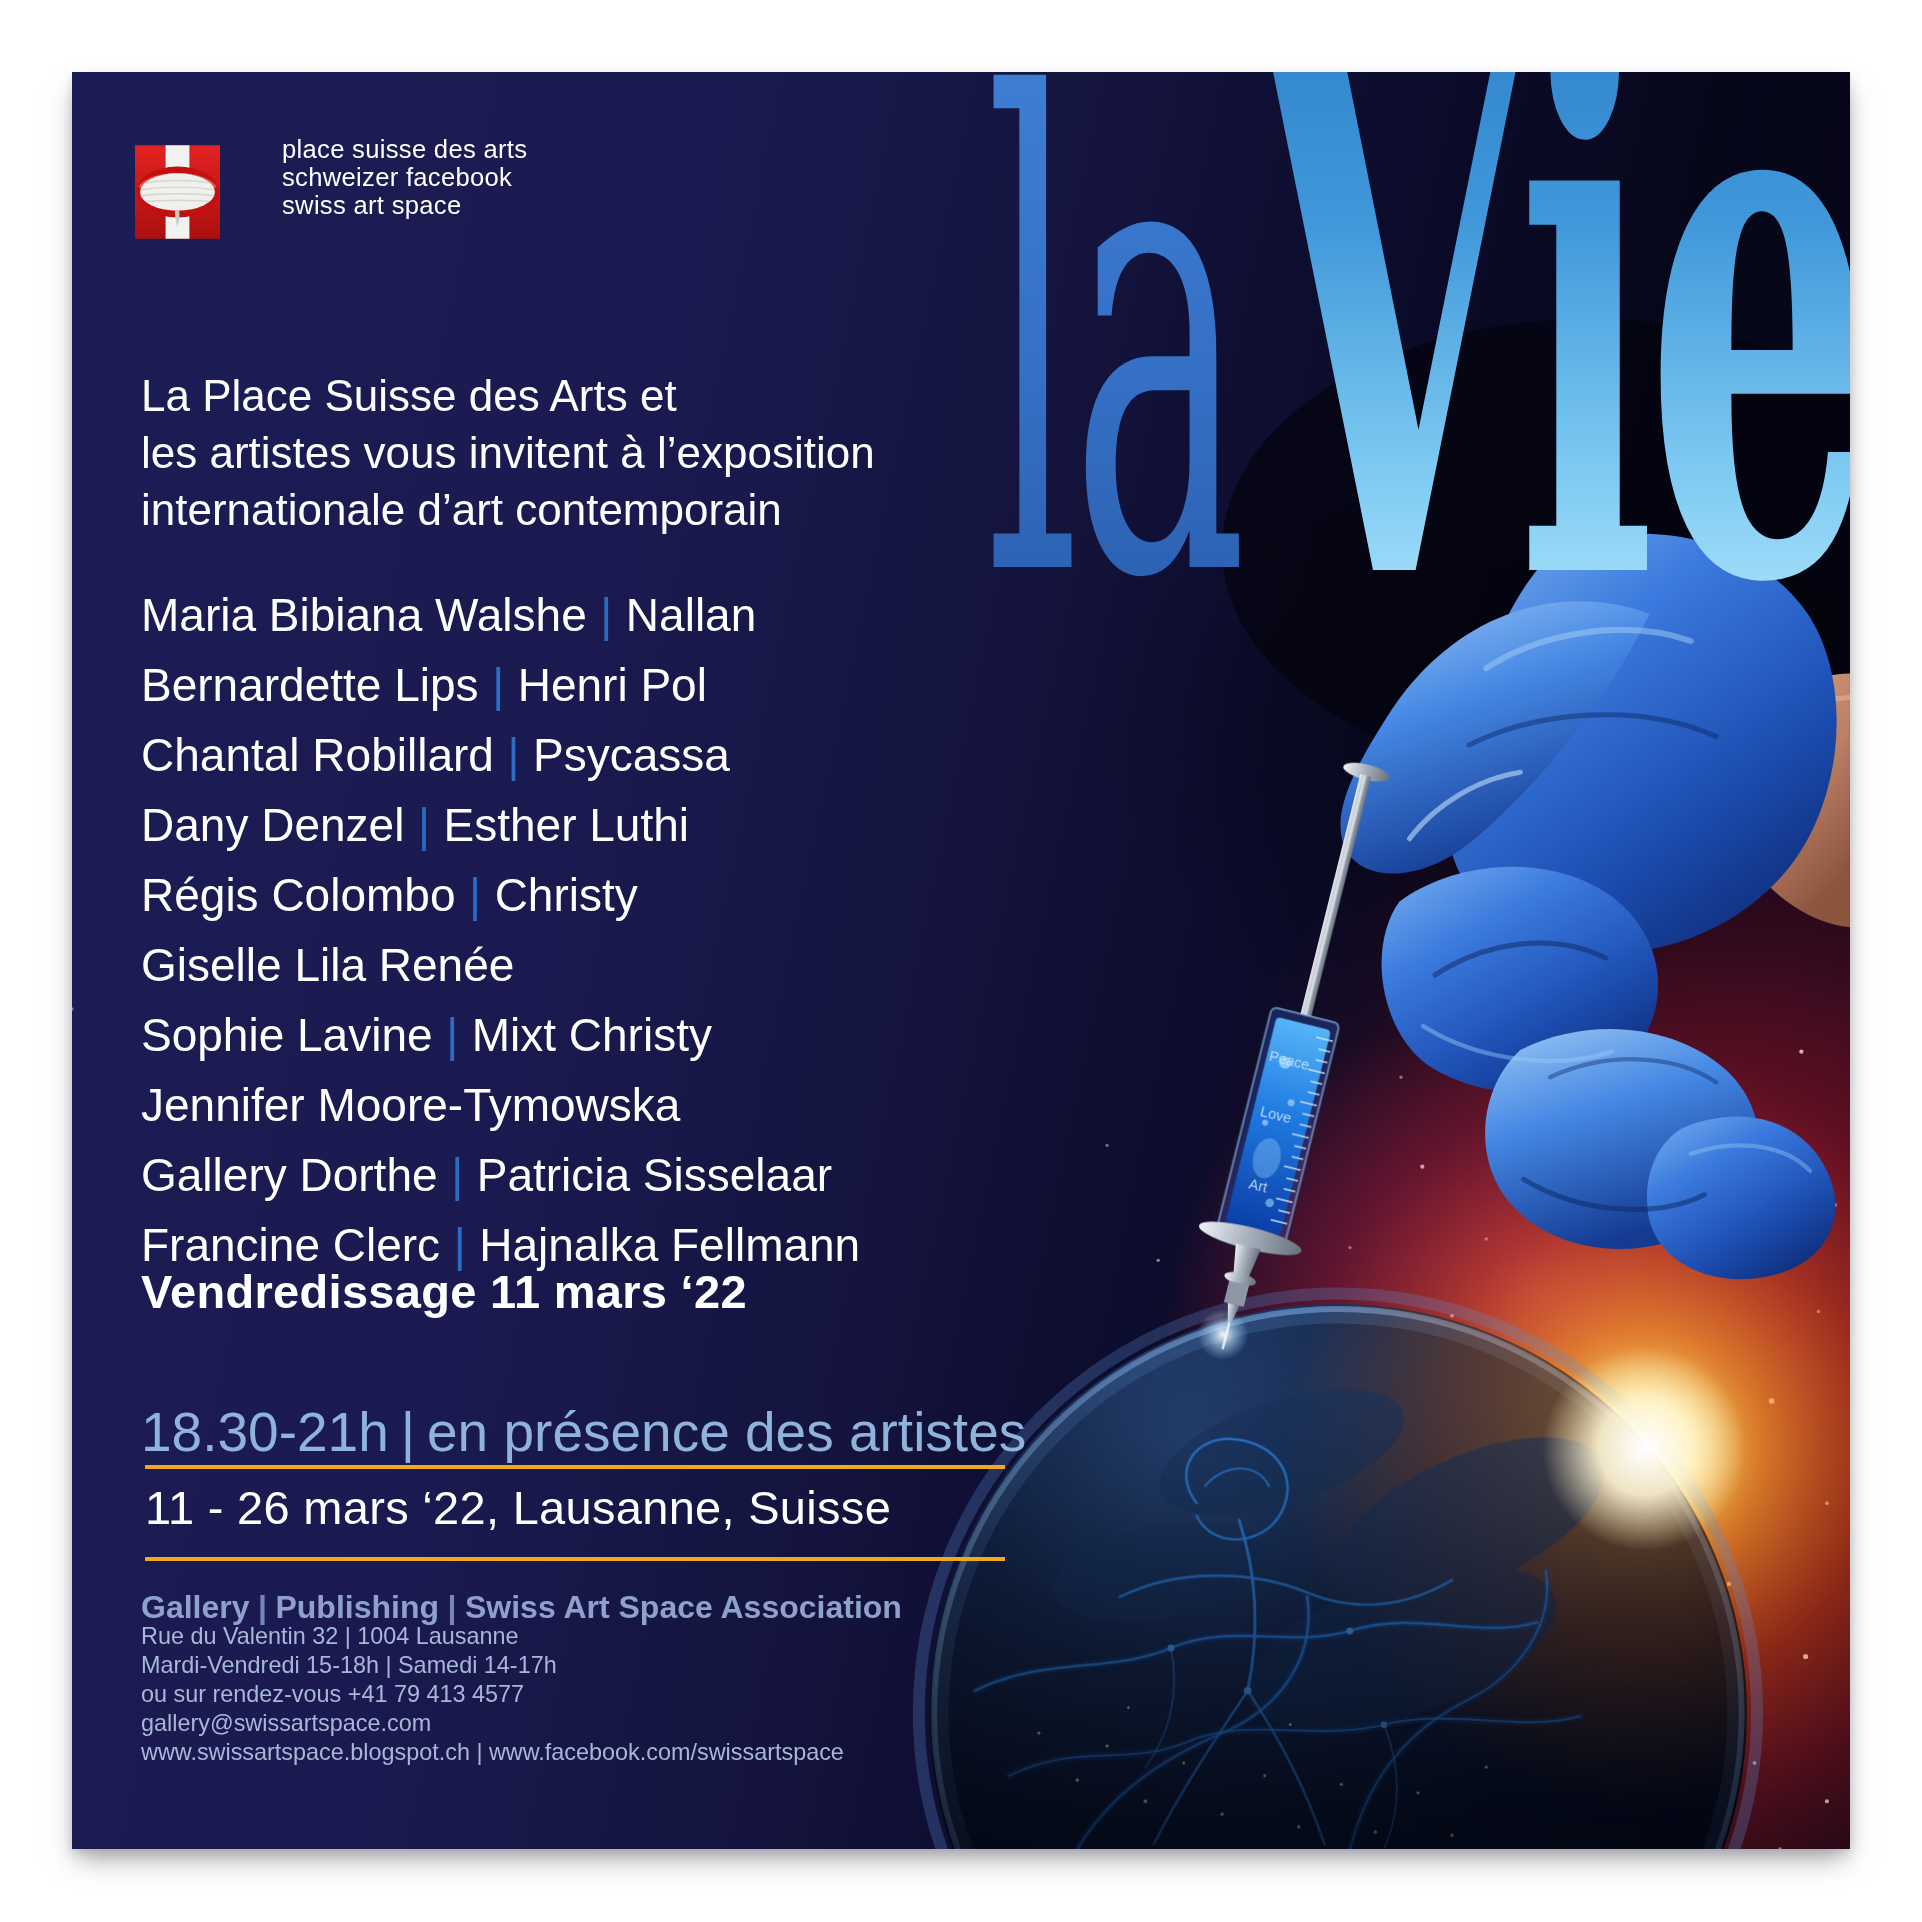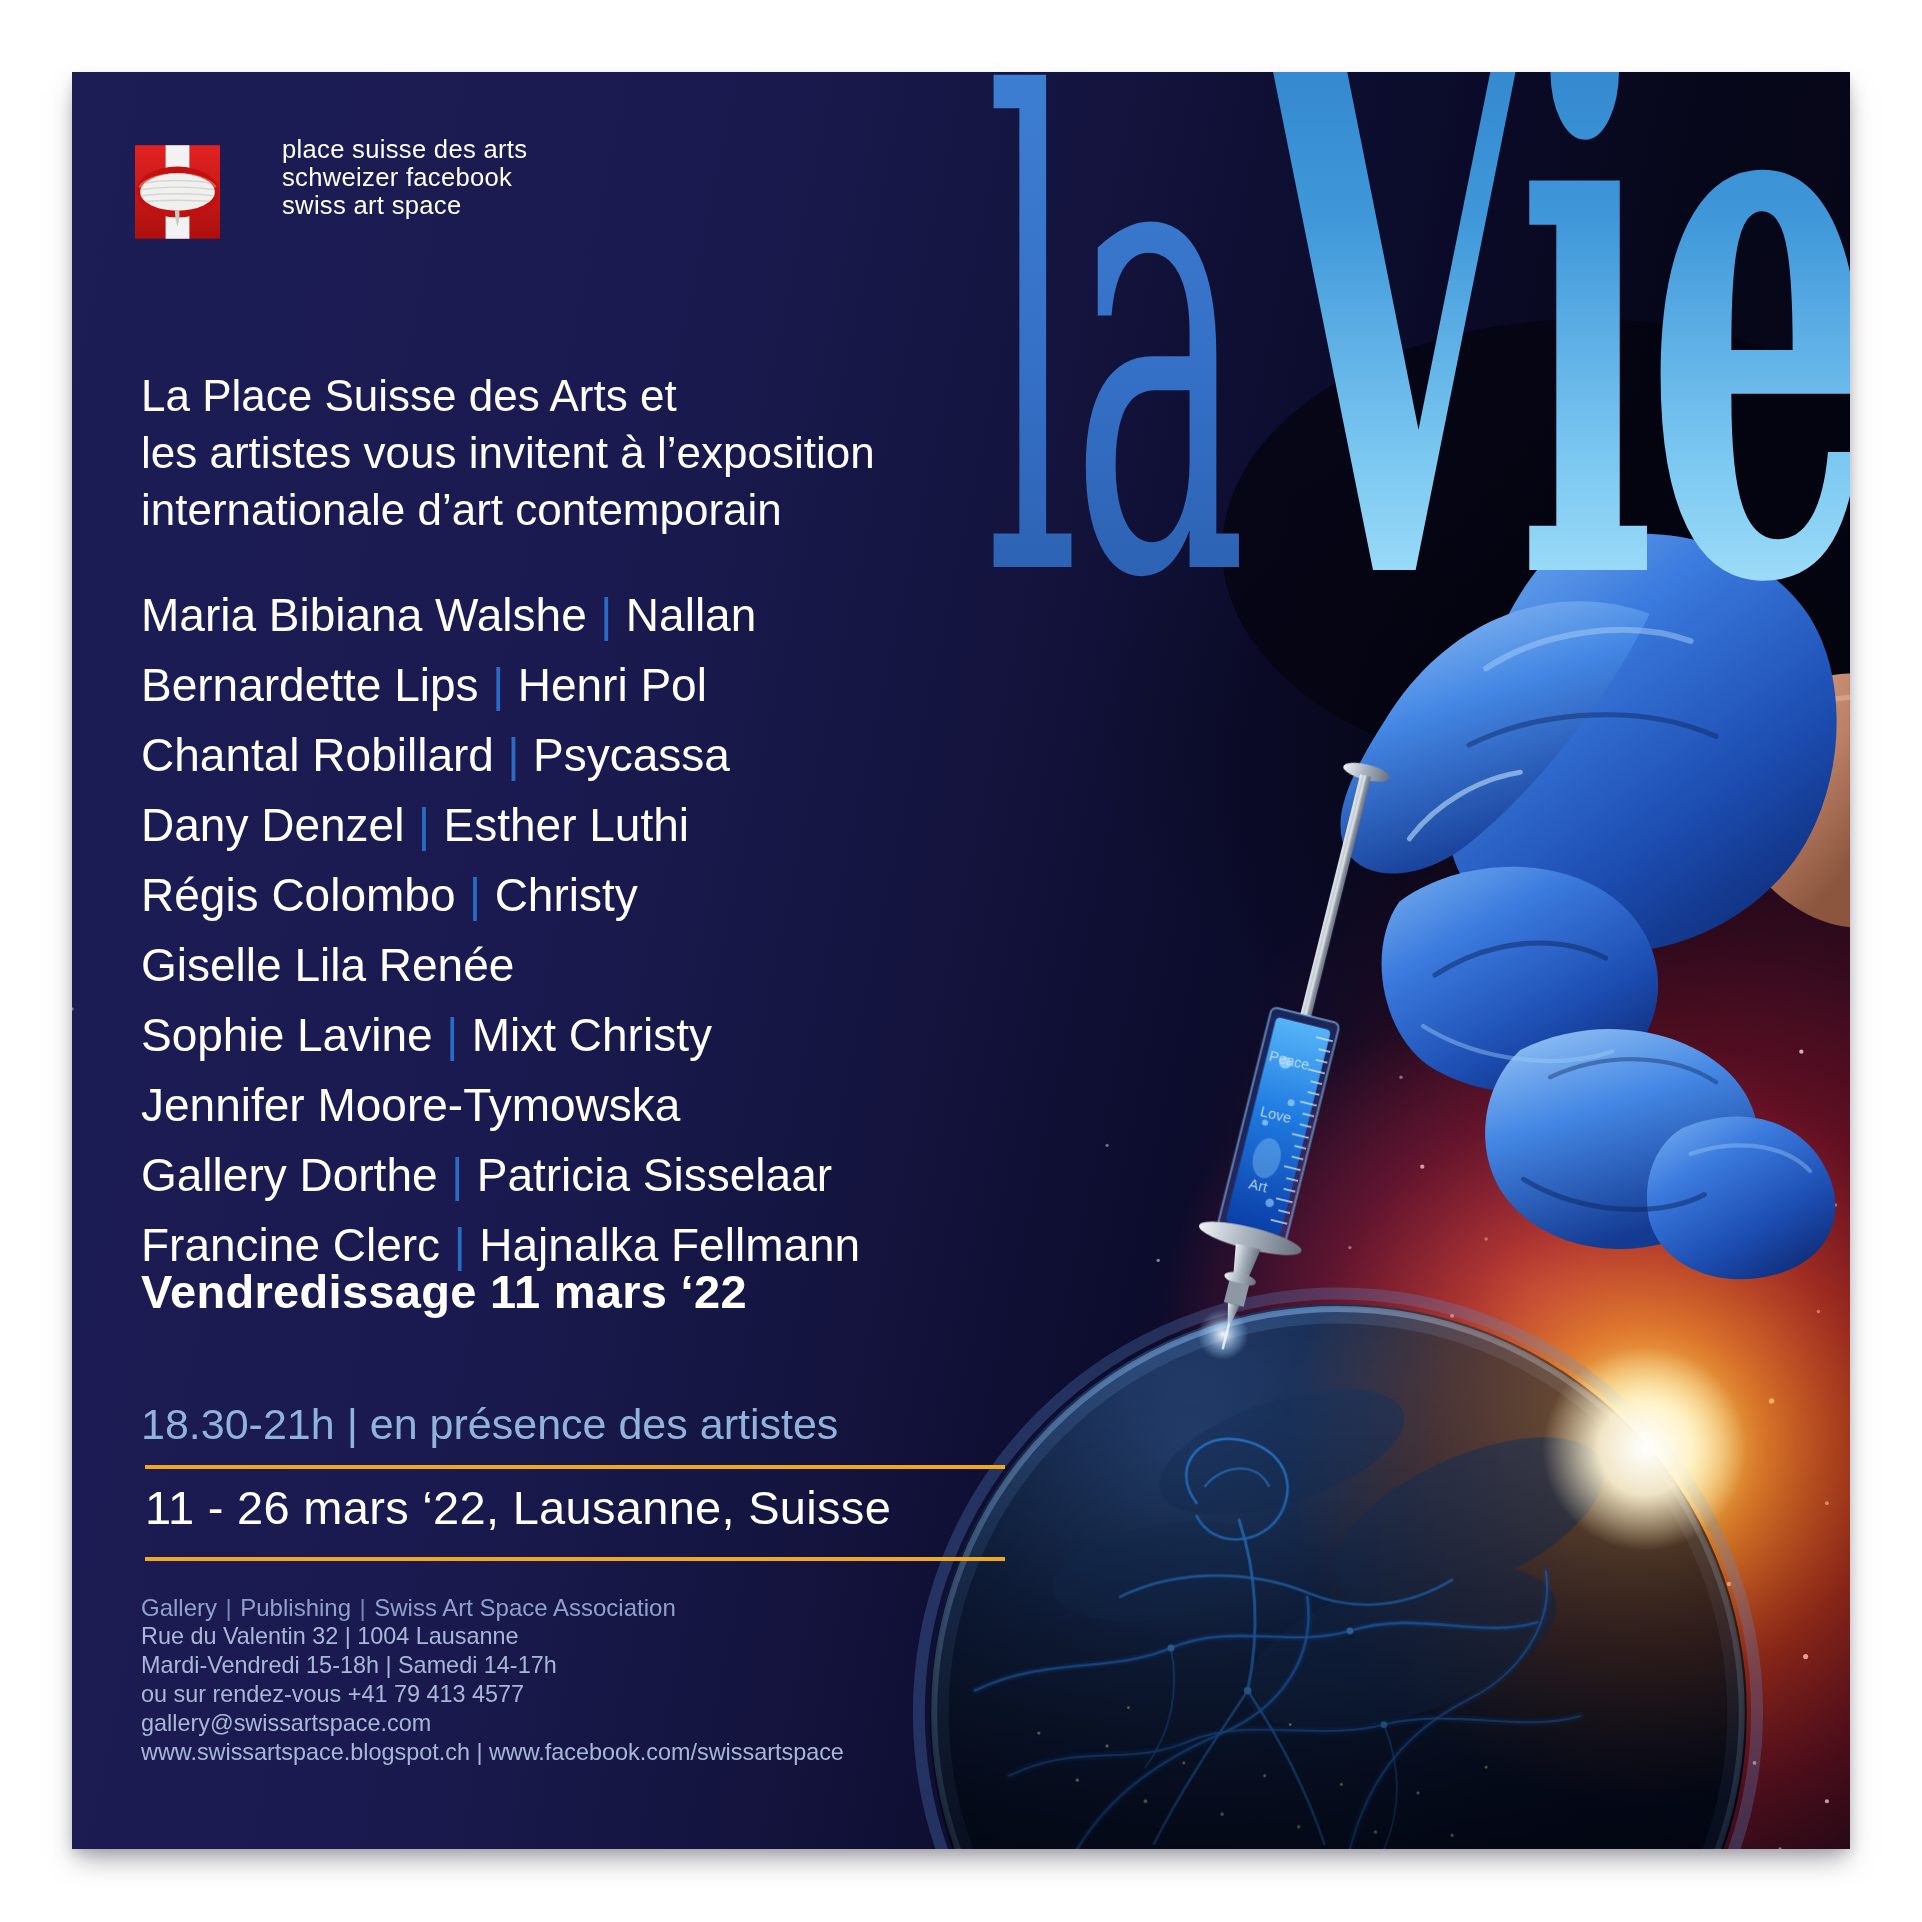--- a/index.html
+++ b/index.html
@@ -34,28 +34,28 @@
     letter-spacing:-12px;transform:scale(0.88,1.8);transform-origin:0 0;
     background:linear-gradient(180deg,#2b7cc6 0%,#3f97d9 38%,#7ecaf2 72%,#b7ebfd 100%);
     -webkit-background-clip:text;background-clip:text;color:transparent;
   }
 
   
   .intro{position:absolute;left:69px;top:295px;color:#fdfdff;font-size:44px;line-height:57px;font-weight:400;}
   .artists{position:absolute;left:69px;top:508px;color:#ffffff;font-size:46px;line-height:70px;font-weight:400;}
   .artists .pipe{color:#2a6cc4;margin:0 13.6px;font-weight:400;}
   .vernissage{position:absolute;left:69px;top:1192px;color:#ffffff;font-size:47px;font-weight:700;letter-spacing:0.3px;}
-  .timeline{position:absolute;left:69px;top:1328px;color:#8fb3da;font-size:43px;font-weight:400;}
+  .timeline{position:absolute;left:69px;top:1328px;color:#8fb3da;font-size:55px;font-weight:400;}
   .timeline .pipe{margin:0 12px;}
   .goldline{position:absolute;left:73px;width:860px;height:4.3px;background:#f0a81c;}
   .gold1{top:1393px;}
   .gold2{top:1485px;}
   .dates{position:absolute;left:73px;top:1408px;color:#ffffff;font-size:47px;font-weight:400;letter-spacing:0.3px;}
   .footer{position:absolute;left:69px;top:1521px;font-size:23.4px;line-height:29px;color:#a8b7d7;}
-  .footer .org{font-weight:400;color:#8ea1cc;font-size:24px;}
+  .footer .org{font-weight:700;color:#8ea1cc;font-size:32px;text-align:center;}
   .footer .org .pipe{margin:0 8.5px;opacity:0.8;}
   [data-name]{box-sizing:border-box;}
 </style>
 </head>
 <body>
 
 <div class="page" data-name="page-background">
   <div class="poster" data-name="exhibition-poster">
 
     <svg class="artwork" viewBox="0 0 2087 2086" data-name="space-scene-artwork" aria-hidden="true">

